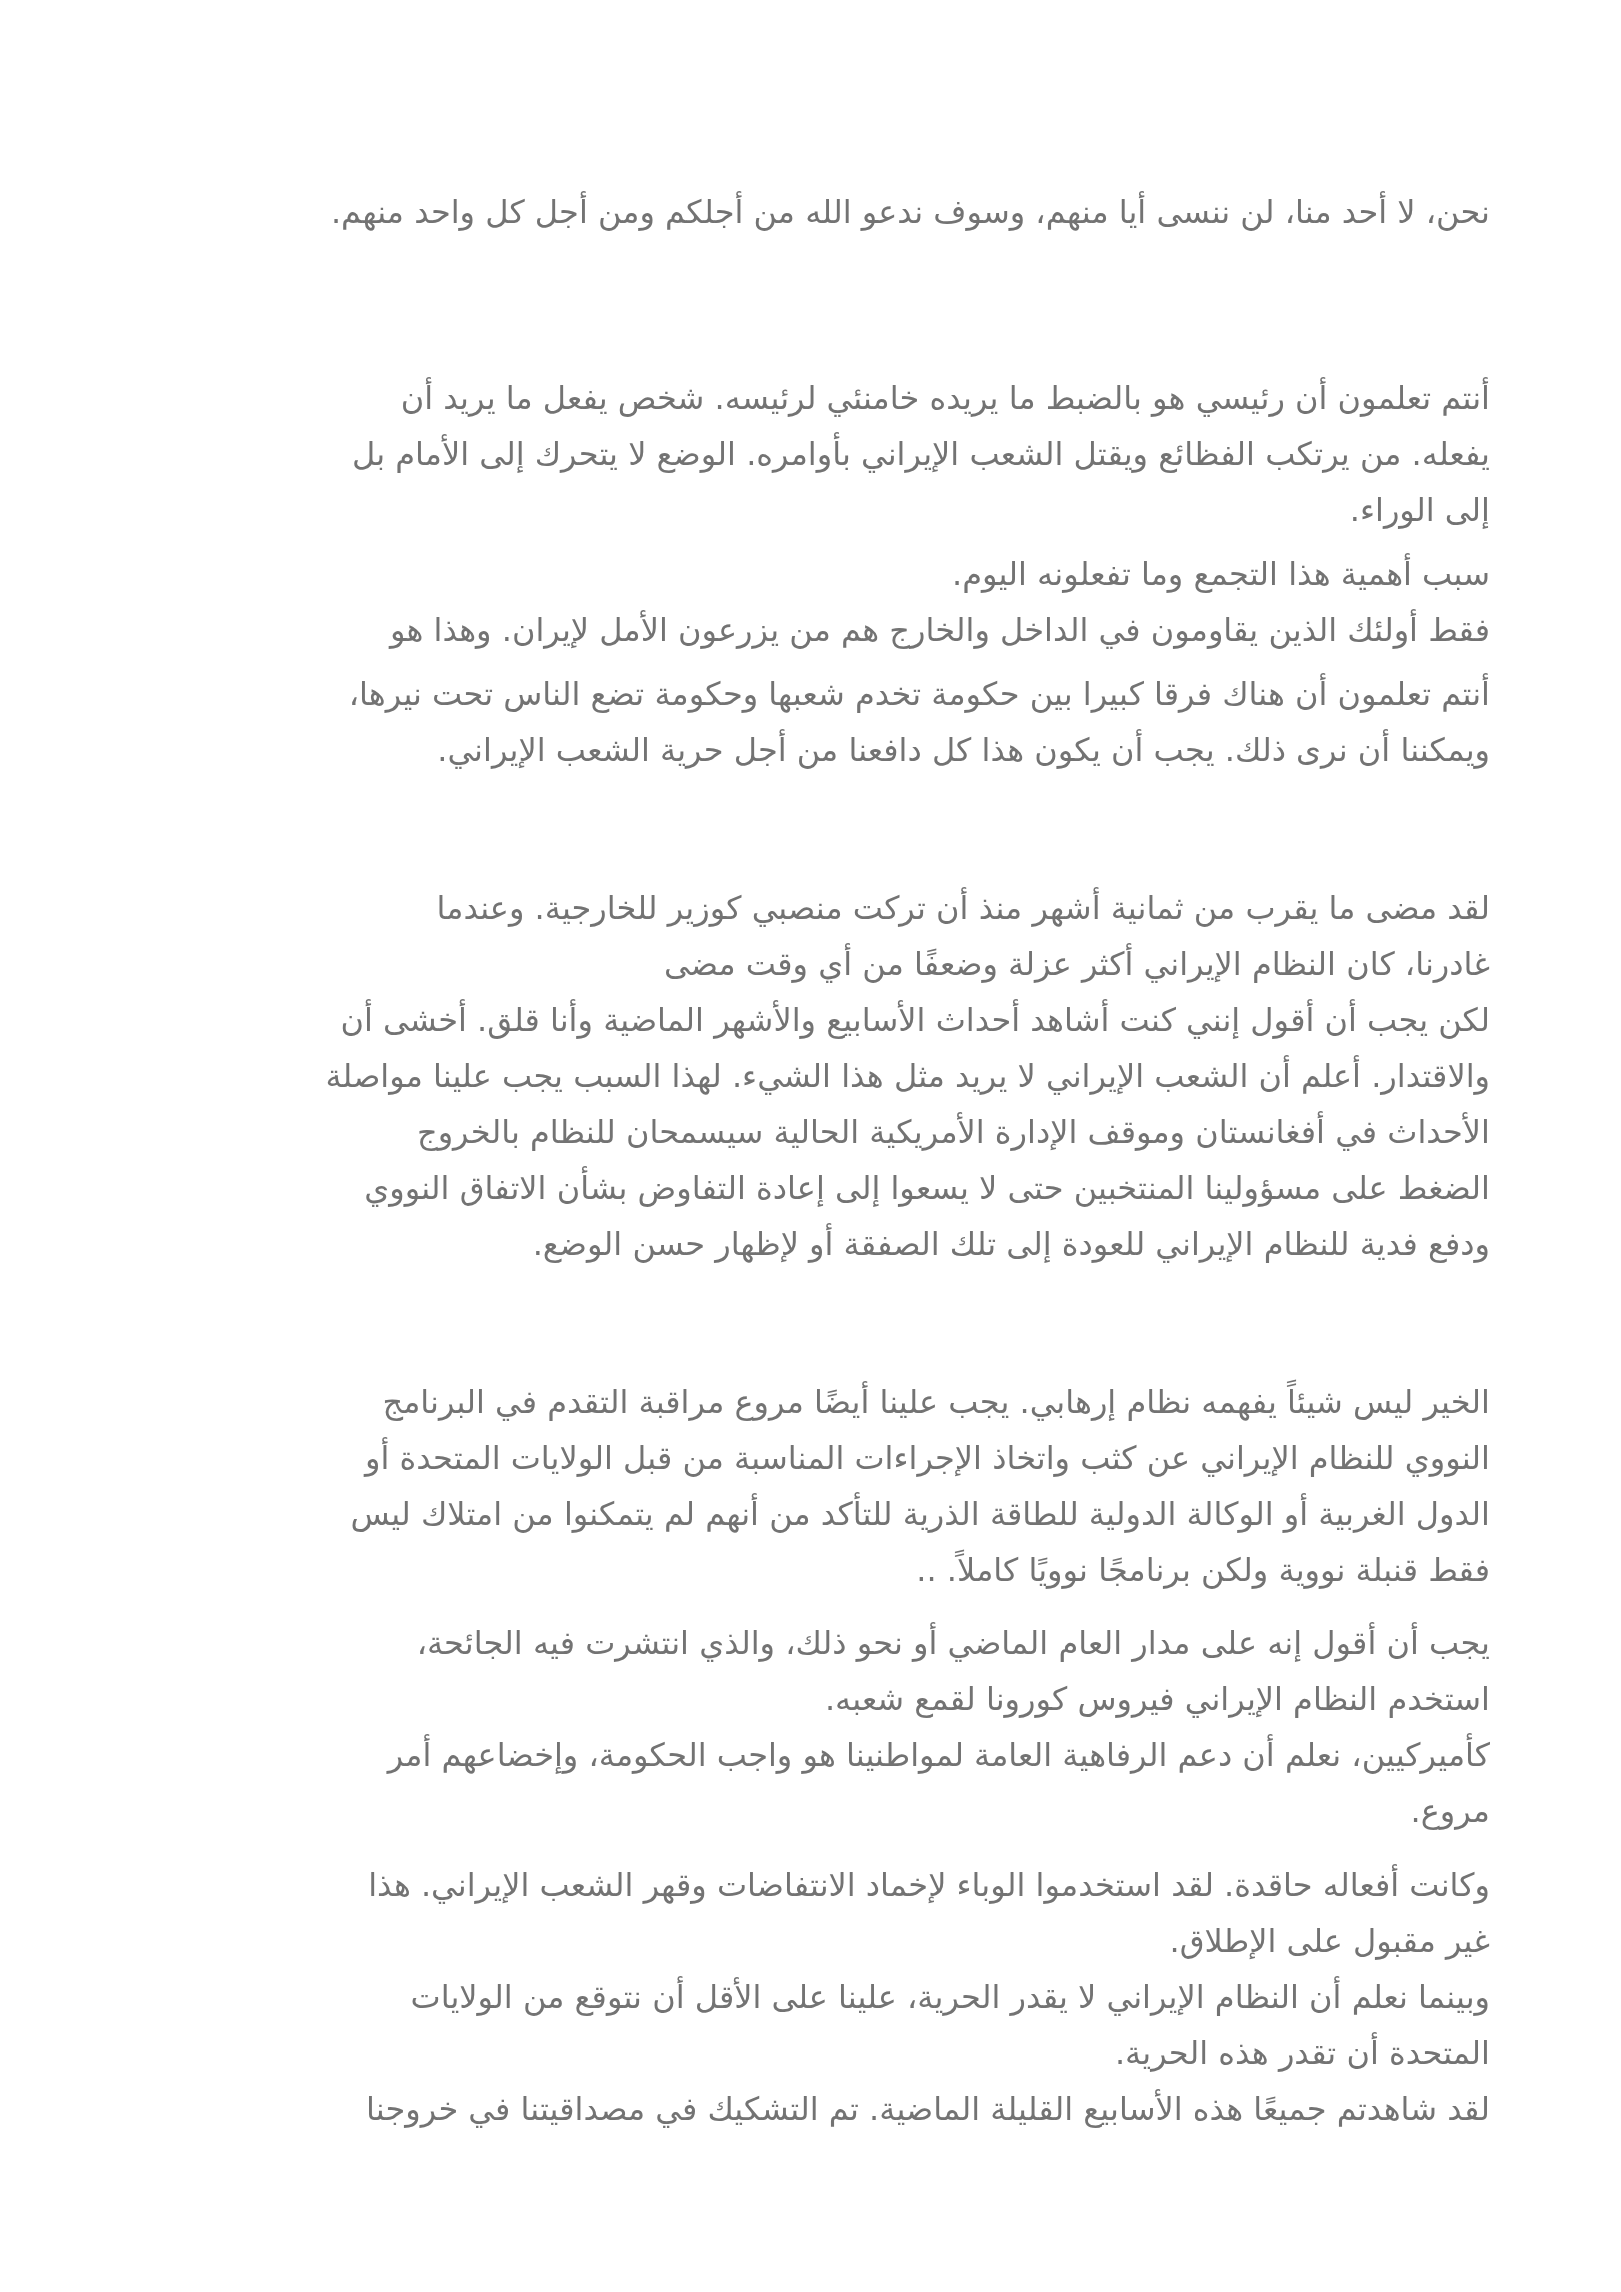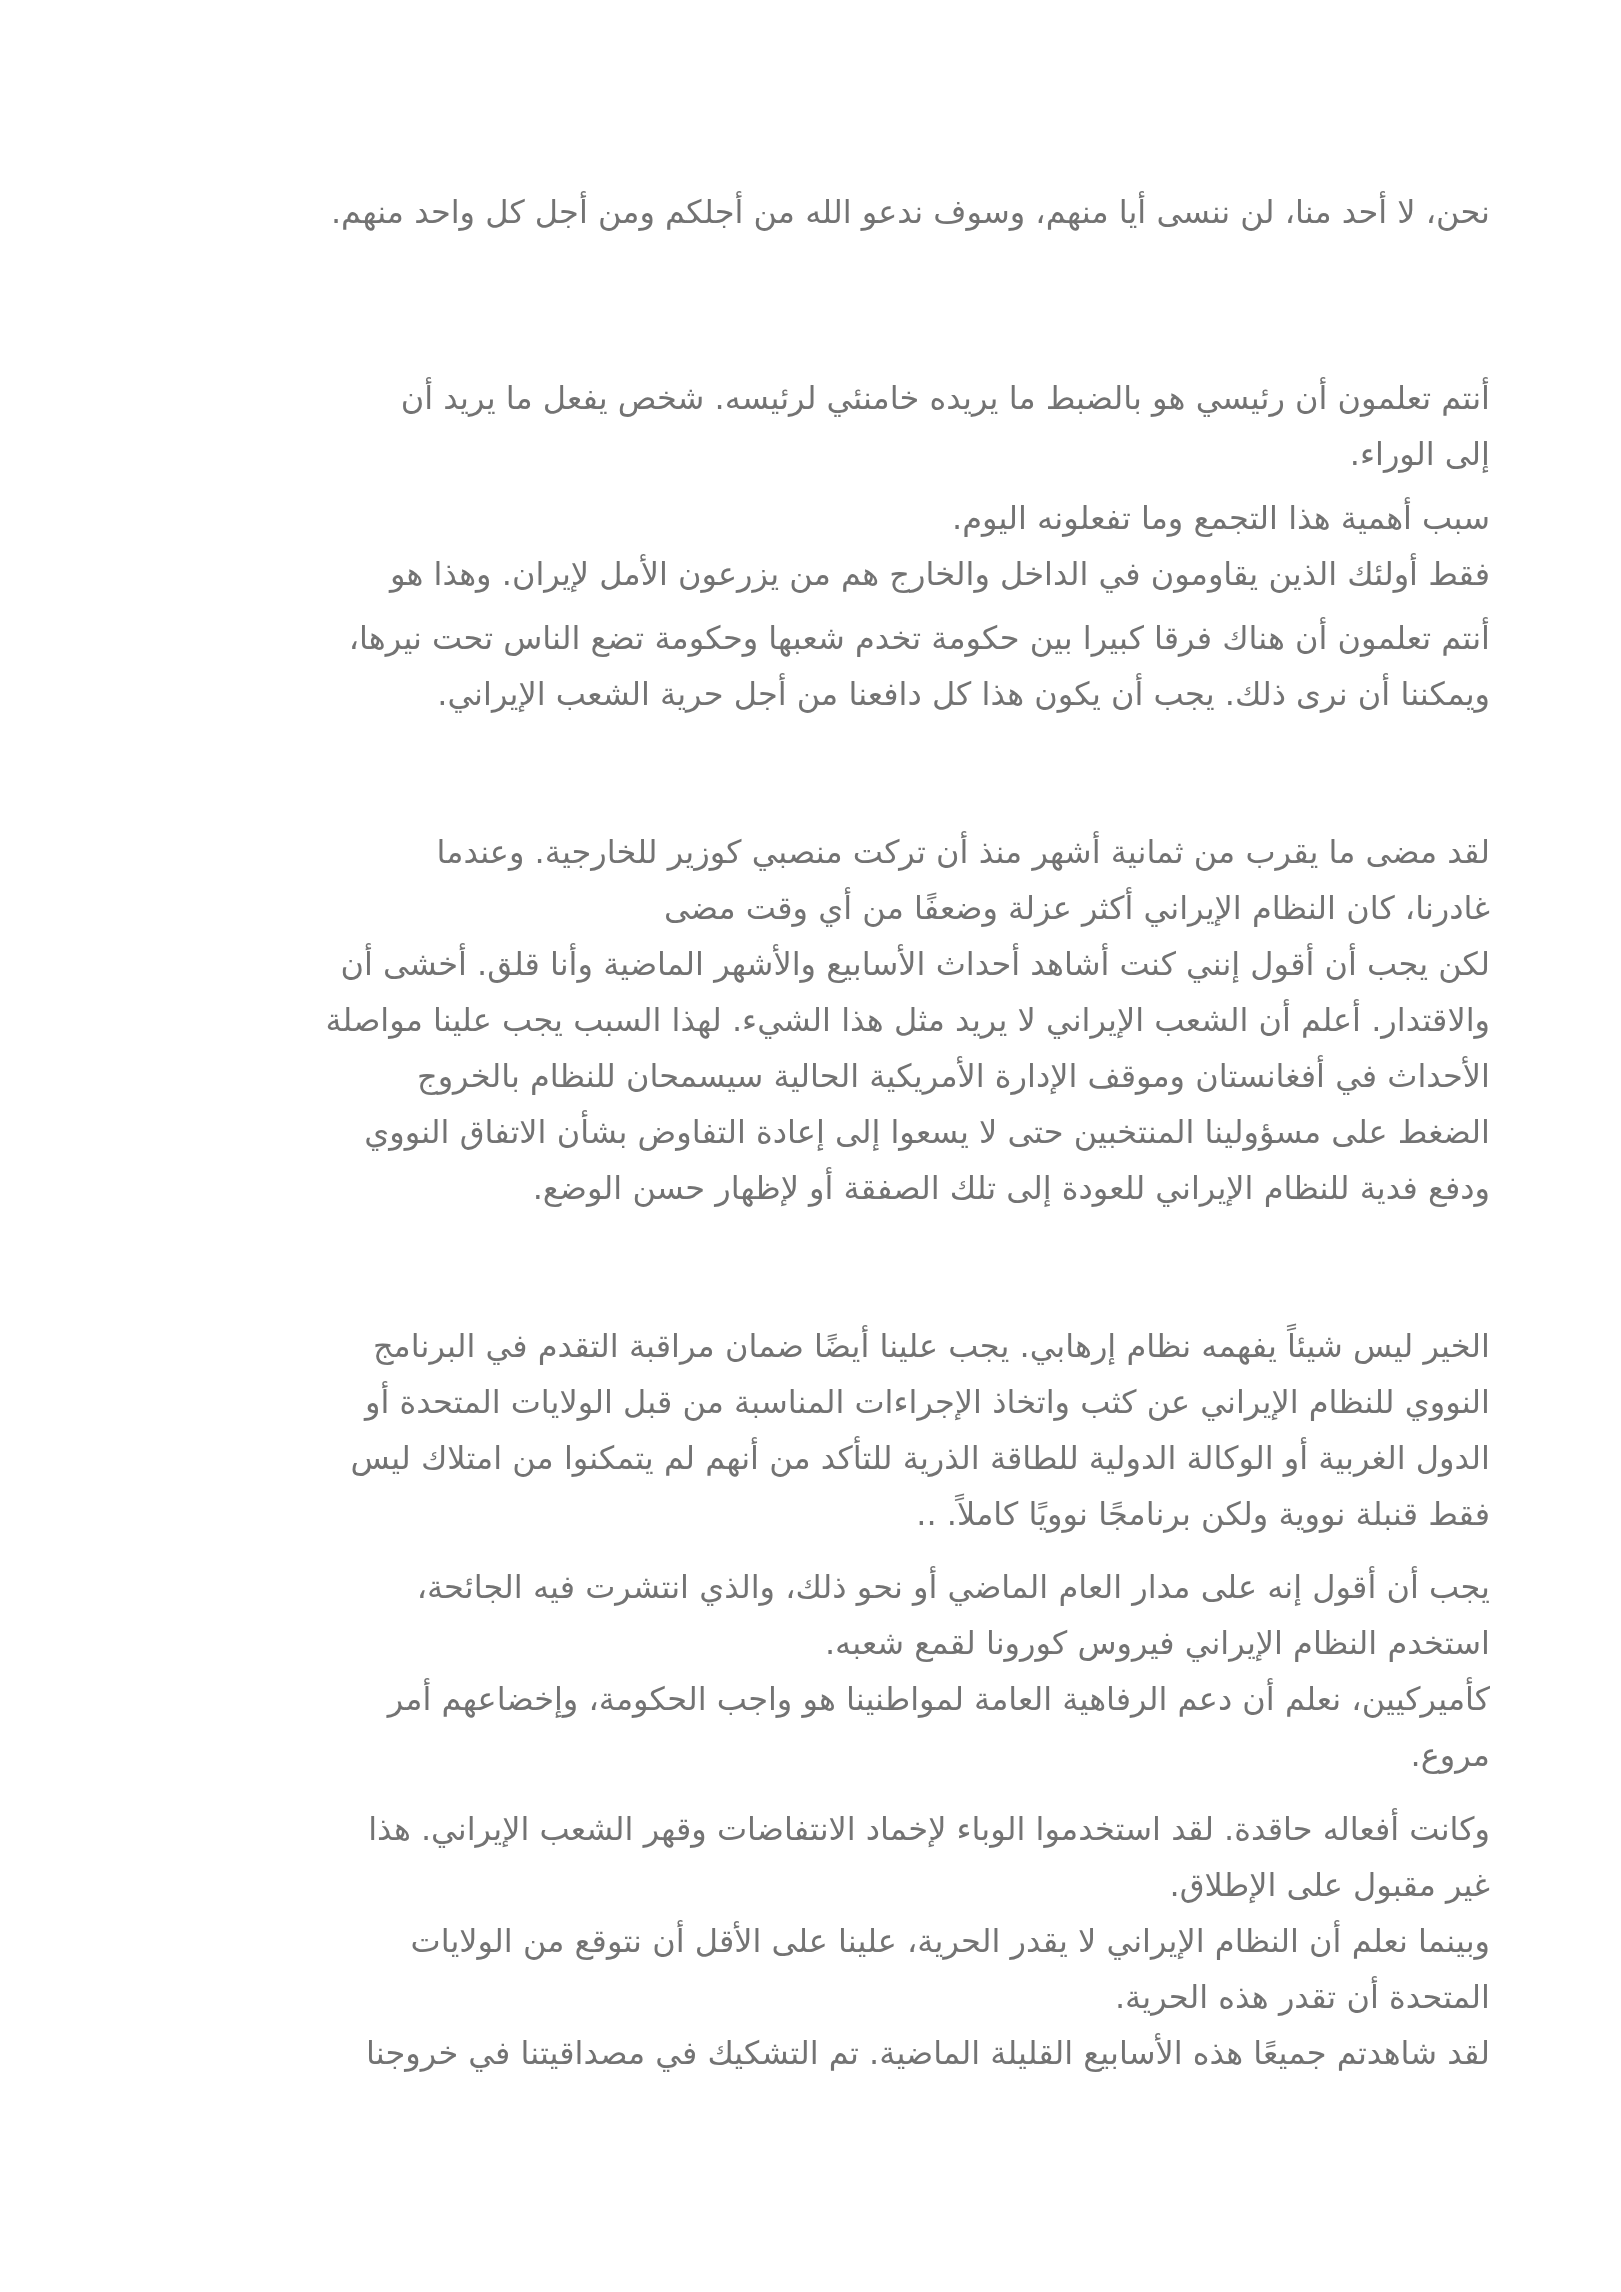--- a/index.html
+++ b/index.html
@@ -40,20 +40,21 @@
 <body>
 
 <div class="page">
 
   <div class="para">
     <div class="line">نحن، لا أحد منا، لن ننسى أيا منهم، وسوف ندعو الله من أجلكم ومن أجل كل واحد منهم.</div>
   </div>
 
   <div class="para gap-xl">
     <div class="line">أنتم تعلمون أن رئيسي هو بالضبط ما يريده خامنئي لرئيسه. شخص يفعل ما يريد أن</div>
+    <div class="line">يفعله. من يرتكب الفظائع ويقتل الشعب الإيراني بأوامره. الوضع لا يتحرك إلى الأمام بل</div>
     <div class="line">إلى الوراء.</div>
   </div>
 
   <div class="para gap-sm">
     <div class="line">سبب أهمية هذا التجمع وما تفعلونه اليوم.</div>
     <div class="line">فقط أولئك الذين يقاومون في الداخل والخارج هم من يزرعون الأمل لإيران. وهذا هو</div>
   </div>
 
   <div class="para gap-sm">
     <div class="line">أنتم تعلمون أن هناك فرقا كبيرا بين حكومة تخدم شعبها وحكومة تضع الناس تحت نيرها،</div>
@@ -64,21 +65,21 @@
     <div class="line">لقد مضى ما يقرب من ثمانية أشهر منذ أن تركت منصبي كوزير للخارجية. وعندما</div>
     <div class="line">غادرنا، كان النظام الإيراني أكثر عزلة وضعفًا من أي وقت مضى</div>
     <div class="line">لكن يجب أن أقول إنني كنت أشاهد أحداث الأسابيع والأشهر الماضية وأنا قلق. أخشى أن</div>
     <div class="line">والاقتدار. أعلم أن الشعب الإيراني لا يريد مثل هذا الشيء. لهذا السبب يجب علينا مواصلة</div>
     <div class="line">الأحداث في أفغانستان وموقف الإدارة الأمريكية الحالية سيسمحان للنظام بالخروج</div>
     <div class="line">الضغط على مسؤولينا المنتخبين حتى لا يسعوا إلى إعادة التفاوض بشأن الاتفاق النووي</div>
     <div class="line">ودفع فدية للنظام الإيراني للعودة إلى تلك الصفقة أو لإظهار حسن الوضع.</div>
   </div>
 
   <div class="para gap-big">
-    <div class="line">الخير ليس شيئاً يفهمه نظام إرهابي. يجب علينا أيضًا ضمان مراقبة التقدم في البرنامج</div>
+    <div class="line">الخير ليس شيئاً يفهمه نظام إرهابي. يجب علينا أيضًا مروع مراقبة التقدم في البرنامج</div>
     <div class="line">النووي للنظام الإيراني عن كثب واتخاذ الإجراءات المناسبة من قبل الولايات المتحدة أو</div>
     <div class="line">الدول الغربية أو الوكالة الدولية للطاقة الذرية للتأكد من أنهم لم يتمكنوا من امتلاك ليس</div>
     <div class="line">فقط قنبلة نووية ولكن برنامجًا نوويًا كاملاً. ..</div>
   </div>
 
   <div class="para gap-md">
     <div class="line">يجب أن أقول إنه على مدار العام الماضي أو نحو ذلك، والذي انتشرت فيه الجائحة،</div>
     <div class="line">استخدم النظام الإيراني فيروس كورونا لقمع شعبه.</div>
   </div>
 

